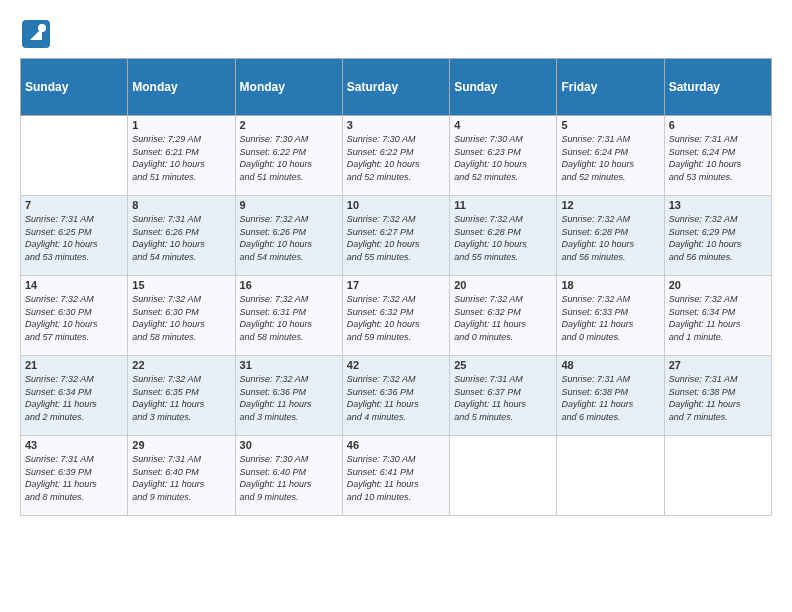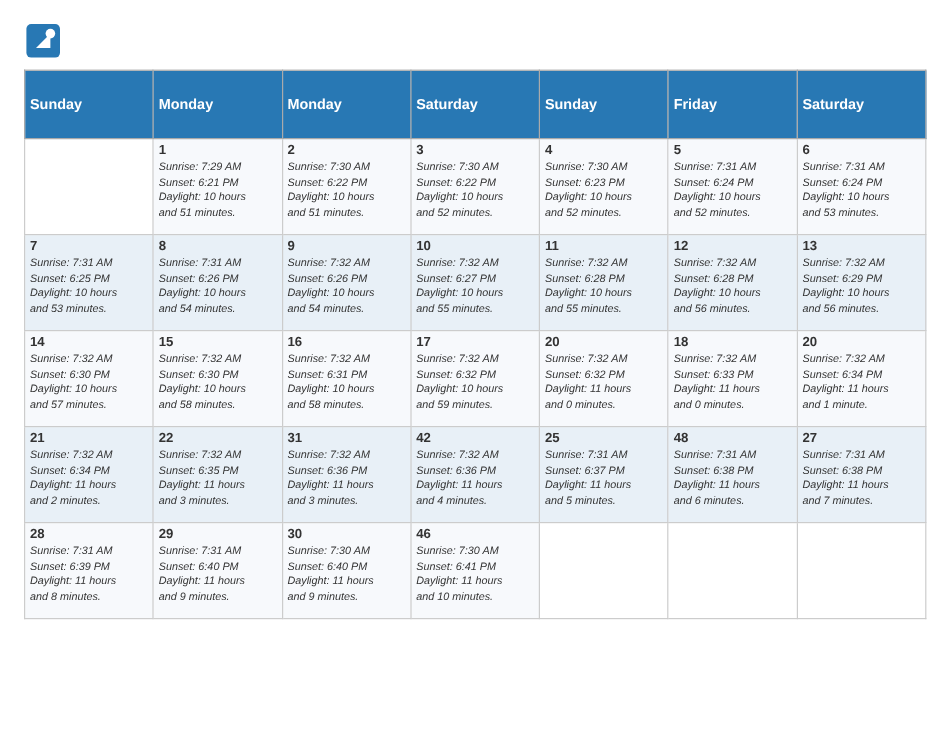--- a/index.html
+++ b/index.html
@@ -324,21 +324,21 @@
           <td>
             <span class="day-num">27</span>
             <div class="cell-info" style="white-space: pre-line;">Sunrise: 7:31 AM
 Sunset: 6:38 PM
 Daylight: 11 hours
 and 7 minutes.</div>
           </td>
         </tr>
         <tr>
           <td>
-            <span class="day-num">28</span>
+            <span class="day-num">43</span>
             <div class="cell-info" style="white-space: pre-line;">Sunrise: 7:31 AM
 Sunset: 6:39 PM
 Daylight: 11 hours
 and 8 minutes.</div>
           </td>
           <td>
             <span class="day-num">29</span>
             <div class="cell-info" style="white-space: pre-line;">Sunrise: 7:31 AM
 Sunset: 6:40 PM
 Daylight: 11 hours

